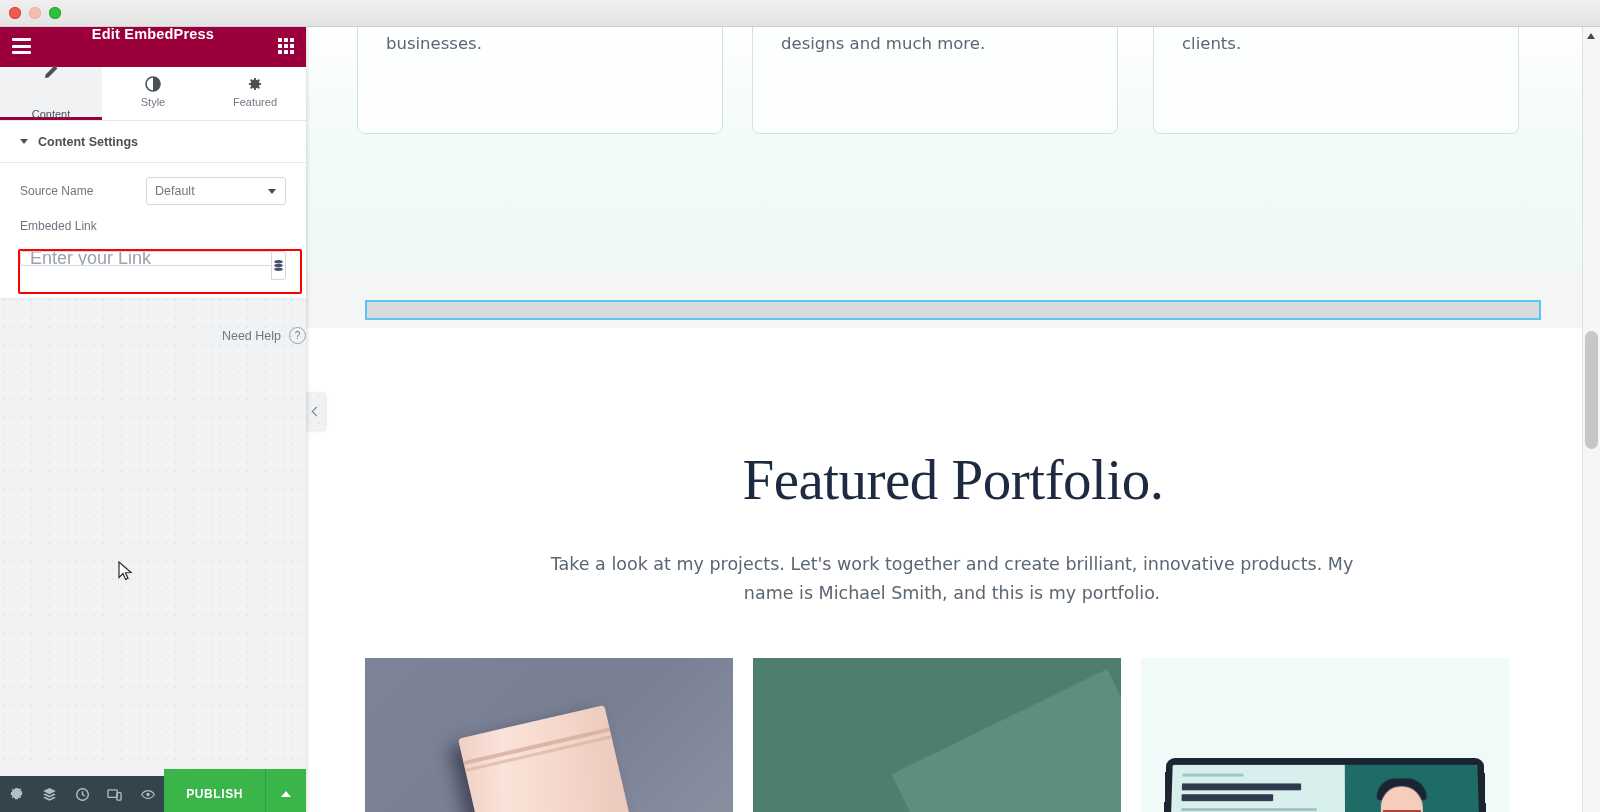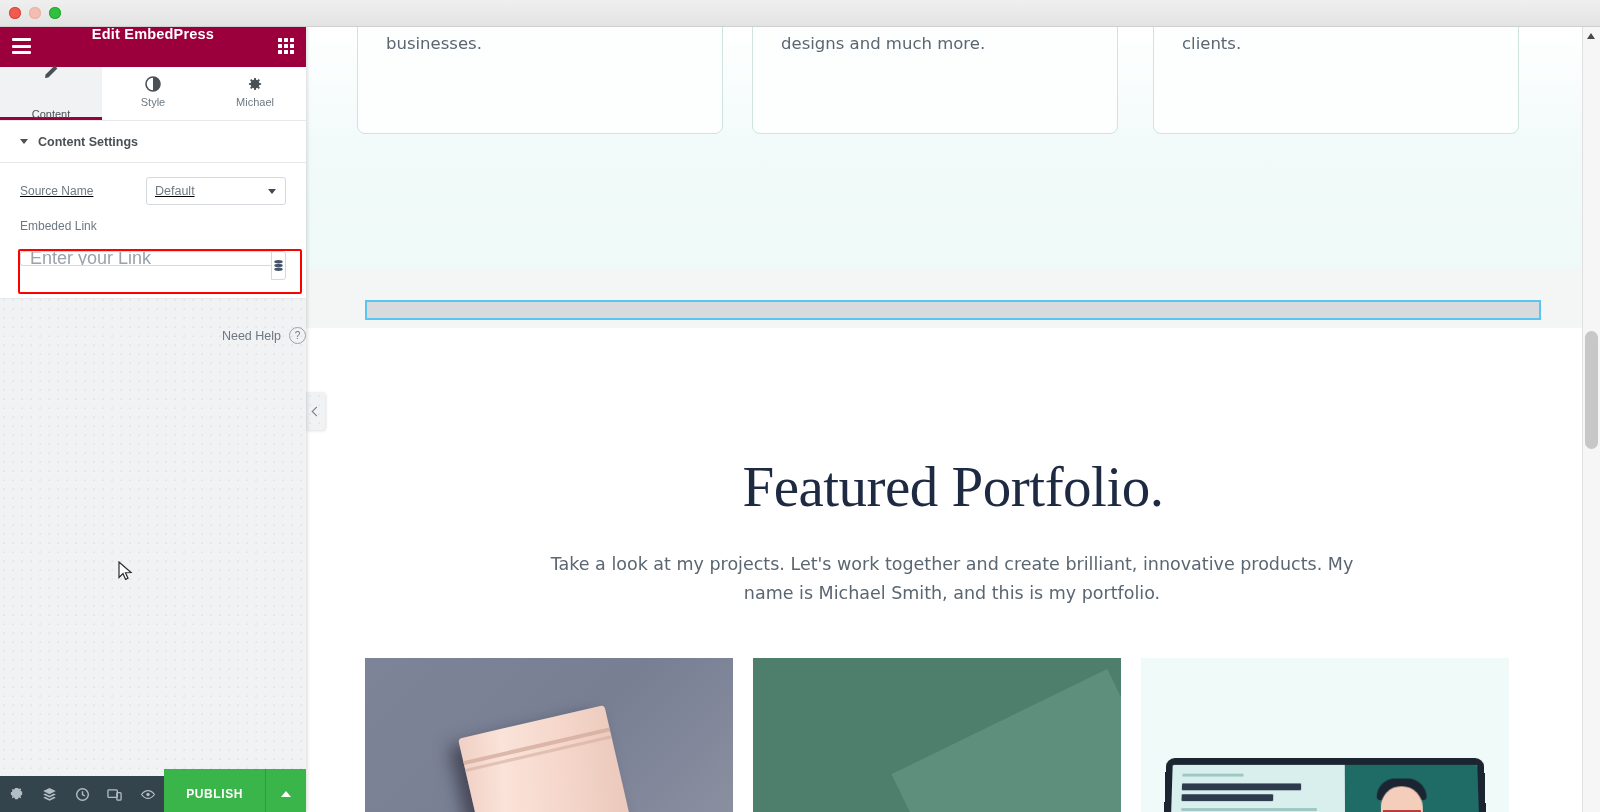--- a/index.html
+++ b/index.html
@@ -66,21 +66,21 @@
     height:41px;display:flex;align-items:center;gap:10px;padding:0 20px;
     background:#fff;border-bottom:1px solid #e6e9ec;
   }
   .sec-head .caret{
     width:0;height:0;border-left:4.5px solid transparent;border-right:4.5px solid transparent;
     border-top:5px solid #495157;
   }
   .sec-head .sec-title{font-size:12.5px;font-weight:bold;color:#495157;}
 
   #sec-body{background:#fff;padding:14px 20px 18px 20px;border-bottom:1px solid #e6e9ec;}
-  .ctl-row{display:flex;align-items:center;justify-content:space-between;margin-bottom:14px;text-decoration:underline;}
+  .ctl-row{display:flex;align-items:center;justify-content:space-between;margin-bottom:14px;}
   .ctl-label{font-size:12px;color:#6d7882;}
   .select-box{
     width:140px;height:28px;border:1px solid #d5d8dc;border-radius:3px;background:#fff;
     display:flex;align-items:center;padding:0 8px;font-size:12.5px;color:#6d7882;
     position:relative;cursor:pointer;box-sizing:border-box;
   }
   .select-box .sel-caret{
     position:absolute;right:9px;top:11px;width:0;height:0;
     border-left:4.5px solid transparent;border-right:4.5px solid transparent;
     border-top:5px solid #3f4b5b;
@@ -183,21 +183,21 @@
   #empty-widget{
     position:absolute;left:59px;top:274px;width:1176px;height:20px;
     background:#d7dbde;border:2px solid #59c5f0;box-sizing:border-box;
   }
 
   
   #portfolio{
     position:absolute;left:0;top:302px;width:1294px;height:484px;background:#fff;
   }
   #pf-title{
-    position:absolute;left:0;top:126px;width:1294px;text-align:center;
+    position:absolute;left:0;top:119px;width:1294px;text-align:center;
     font-family:"Liberation Serif", serif;
     font-size:57px;color:#1e2a42;margin:0;font-weight:normal;letter-spacing:-.5px;
   }
   #pf-sub{
     position:absolute;left:223px;top:222px;width:846px;text-align:center;
     font-family:"DejaVu Sans", sans-serif;
     font-size:17.5px;line-height:29px;color:#5a6671;margin:0;
   }
   .pf-grid{position:absolute;left:0;top:330px;width:1294px;height:154px;}
   .pf-item{position:absolute;top:0;width:368px;height:154px;overflow:hidden;}
@@ -310,21 +310,21 @@
           </svg>
       </span>
       <span>Style</span>
     </div>
     <div class="ptab">
       <span>
         <svg width="16" height="16" viewBox="0 0 16 16">
             <path d="M8 5.3A2.7 2.7 0 1 0 8 10.7 2.7 2.7 0 0 0 8 5.3zm6.1 3.5.0-1.6-1.8-.3a4.6 4.6 0 0 0-.5-1.2l1.1-1.5-1.1-1.1-1.5 1.1a4.6 4.6 0 0 0-1.2-.5L8.8 1.9H7.2l-.3 1.8a4.6 4.6 0 0 0-1.2.5L4.2 3.1 3.1 4.2l1.1 1.5a4.6 4.6 0 0 0-.5 1.2l-1.8.3v1.6l1.8.3c.1.4.3.8.5 1.2l-1.1 1.5 1.1 1.1 1.5-1.1c.4.2.8.4 1.2.5l.3 1.8h1.6l.3-1.8c.4-.1.8-.3 1.2-.5l1.5 1.1 1.1-1.1-1.1-1.5c.2-.4.4-.8.5-1.2z" fill="#495157"></path>
           </svg>
       </span>
-      <span>Michael</span>
+      <span>Featured</span>
     </div>
   </div>
 
   <div class="sec-head">
     <span class="caret"></span>
     <span class="sec-title">Content Settings</span>
   </div>
 
   <div id="sec-body">
     <div class="ctl-row">

